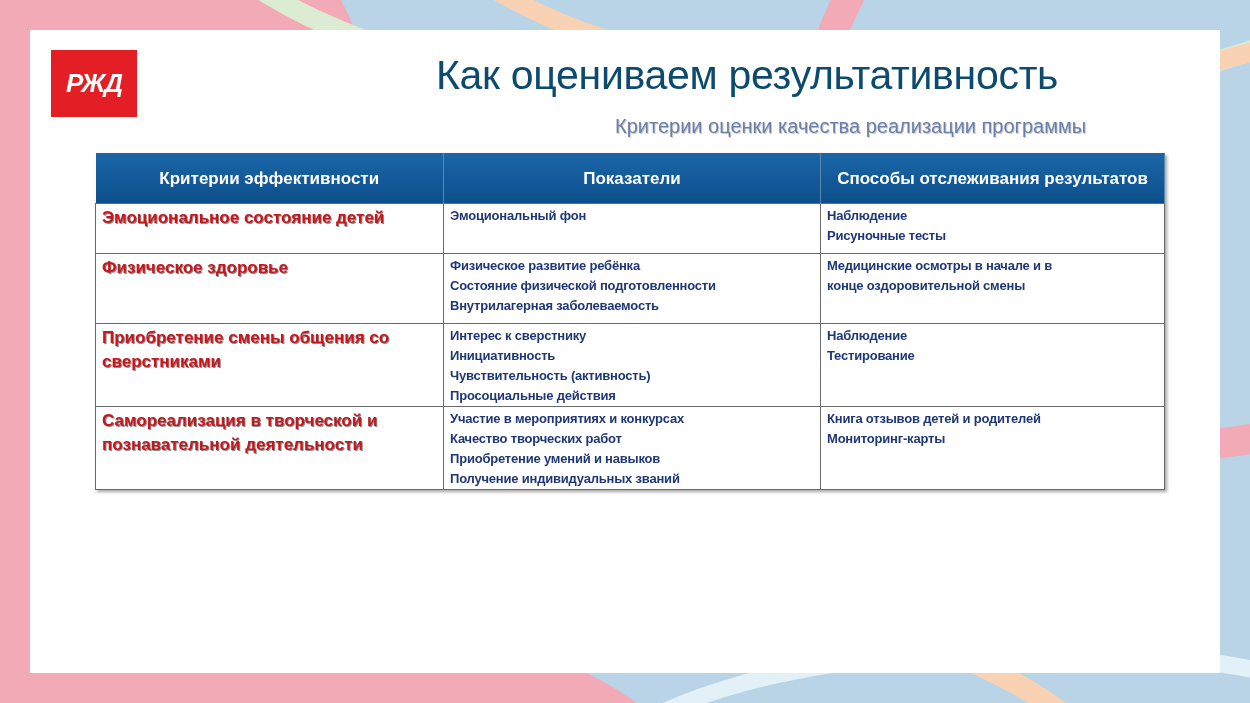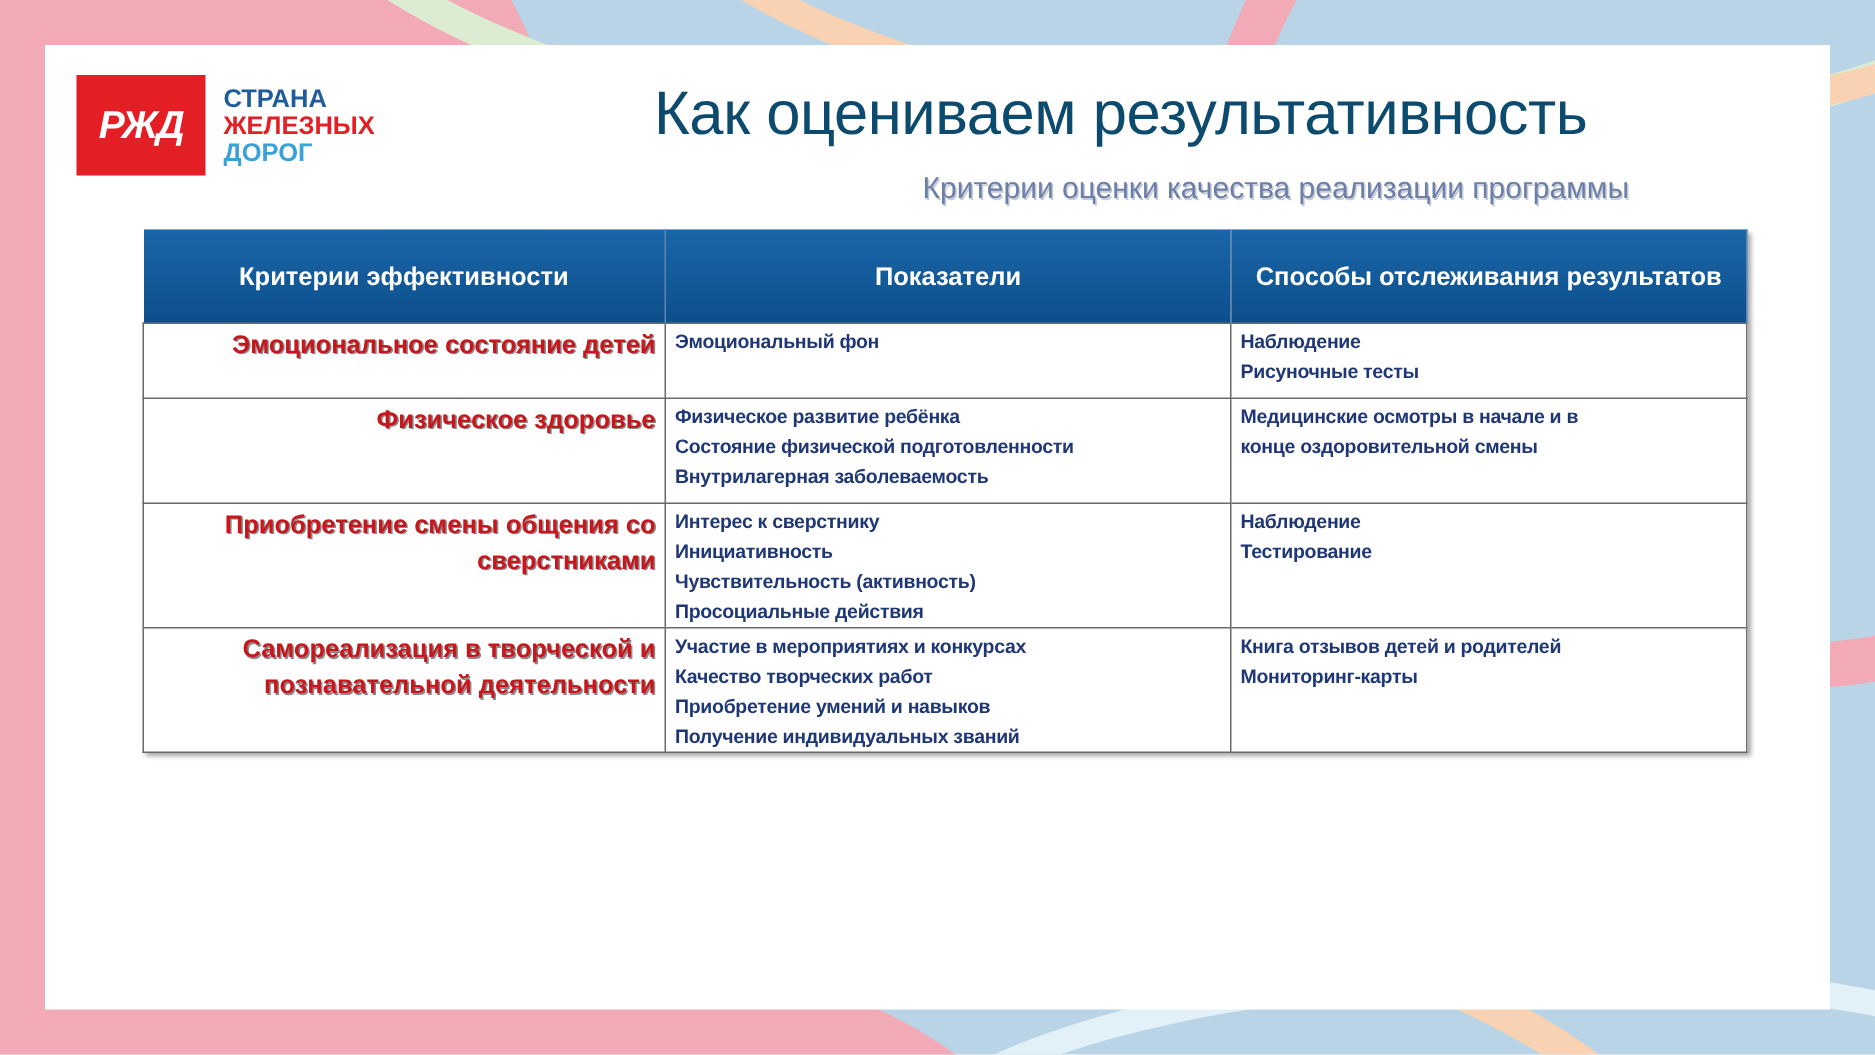--- a/index.html
+++ b/index.html
@@ -35,29 +35,29 @@
     text-shadow:1px 1px 0 #c6cbd8;
     margin-left:38px;
   }
   table.grid {
     position:absolute; left:95px; top:153px; width:1069px;
     border-collapse:collapse; table-layout:fixed;
     box-shadow:2px 2px 3px rgba(0,0,0,0.35);
   }
   table.grid th {
     background:linear-gradient(#1a66a8, #0d4f8c);
-    color:#ffffff; font-weight:bold; font-size:17px; height:62px;
+    color:#ffffff; font-weight:bold; font-size:17px; height:50px;
     border-right:1px solid #5c86ad; padding:0 6px; line-height:21px;
   }
   table.grid td {
     border:1px solid #6a6a6a; vertical-align:top; padding:2px 6px 0 6px;
     background:#ffffff;
   }
   td.crit {
-    color:#c8161d; font-weight:bold; font-size:17px; text-align:right;
+    color:#c8161d; font-weight:bold; font-size:17px; text-align:left;
     line-height:24px; text-shadow:1px 1px 0 #8a8a8a;
   }
   td.list { color:#1f3775; font-weight:bold; font-size:13px; line-height:20px; }
   td.list div { white-space:nowrap; letter-spacing:-0.2px; }
 </style>
 </head>
 <body>
 
 <div class="bg">
   <div class="stripe" style="left:-300px;top:-200px;width:700px;height:900px;background:#f2aab6;"></div>
@@ -66,25 +66,20 @@
   <div class="stripe" style="left:800px;top:-200px;width:700px;height:600px;border:30px solid #f2aab6;"></div>
   <div class="stripe" style="left:-200px;top:560px;width:1300px;height:500px;border:24px solid #f8d2b3;"></div>
   <div class="stripe" style="left:-300px;top:600px;width:1000px;height:400px;background:#f2aab6;"></div>
   <div class="stripe" style="left:560px;top:640px;width:900px;height:300px;border:18px solid #e2f0f8;"></div>
 </div>
 
 <div class="card"></div>
 
 <div class="logo">
   <div class="logo-box">РЖД</div>
-  <div class="logo-text">
-    <div class="l1">СТРАНА</div>
-    <div class="l2">ЖЕЛЕЗНЫХ</div>
-    <div class="l3">ДОРОГ</div>
-  </div>
 </div>
 
 <div class="title">Как оцениваем результативность</div>
 <div class="subtitle">Критерии оценки качества реализации программы</div>
 
 <table class="grid">
   <colgroup>
     <col style="width:348px">
     <col style="width:377px">
     <col style="width:344px">

